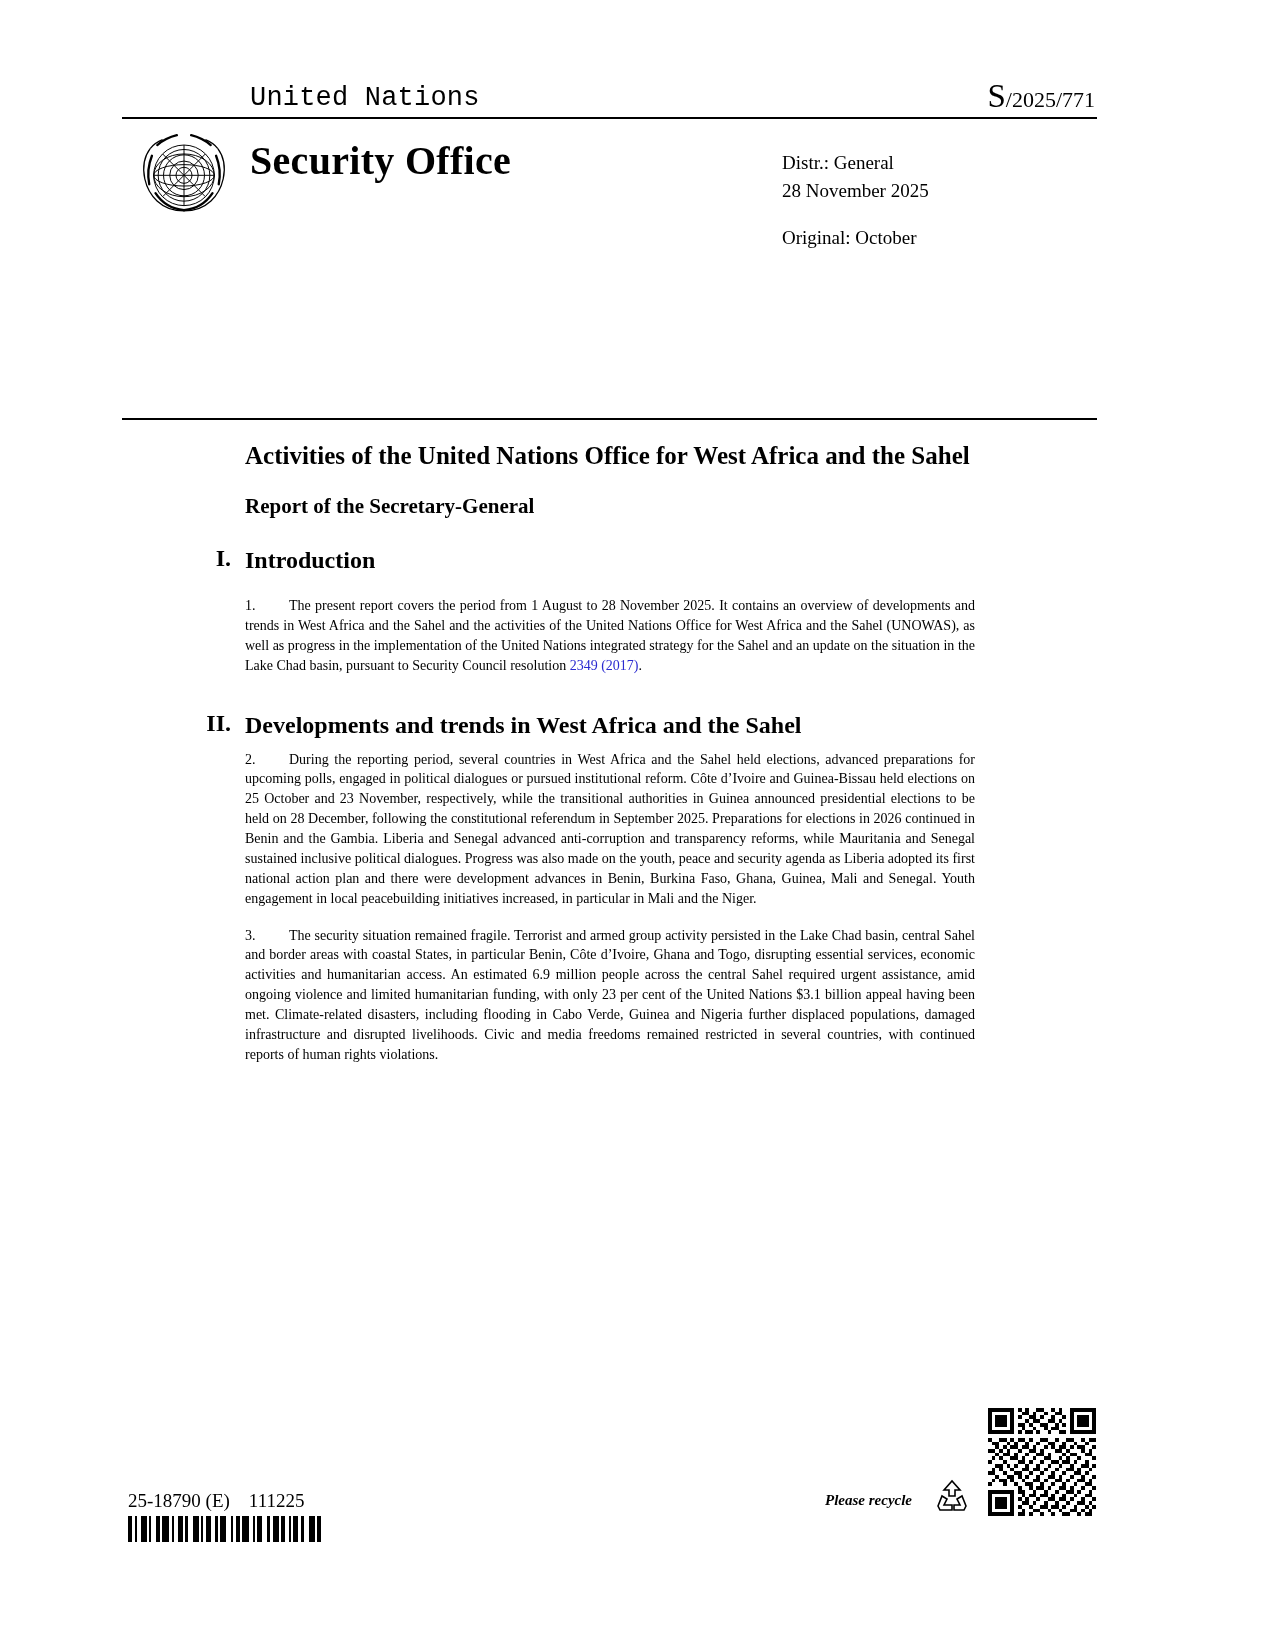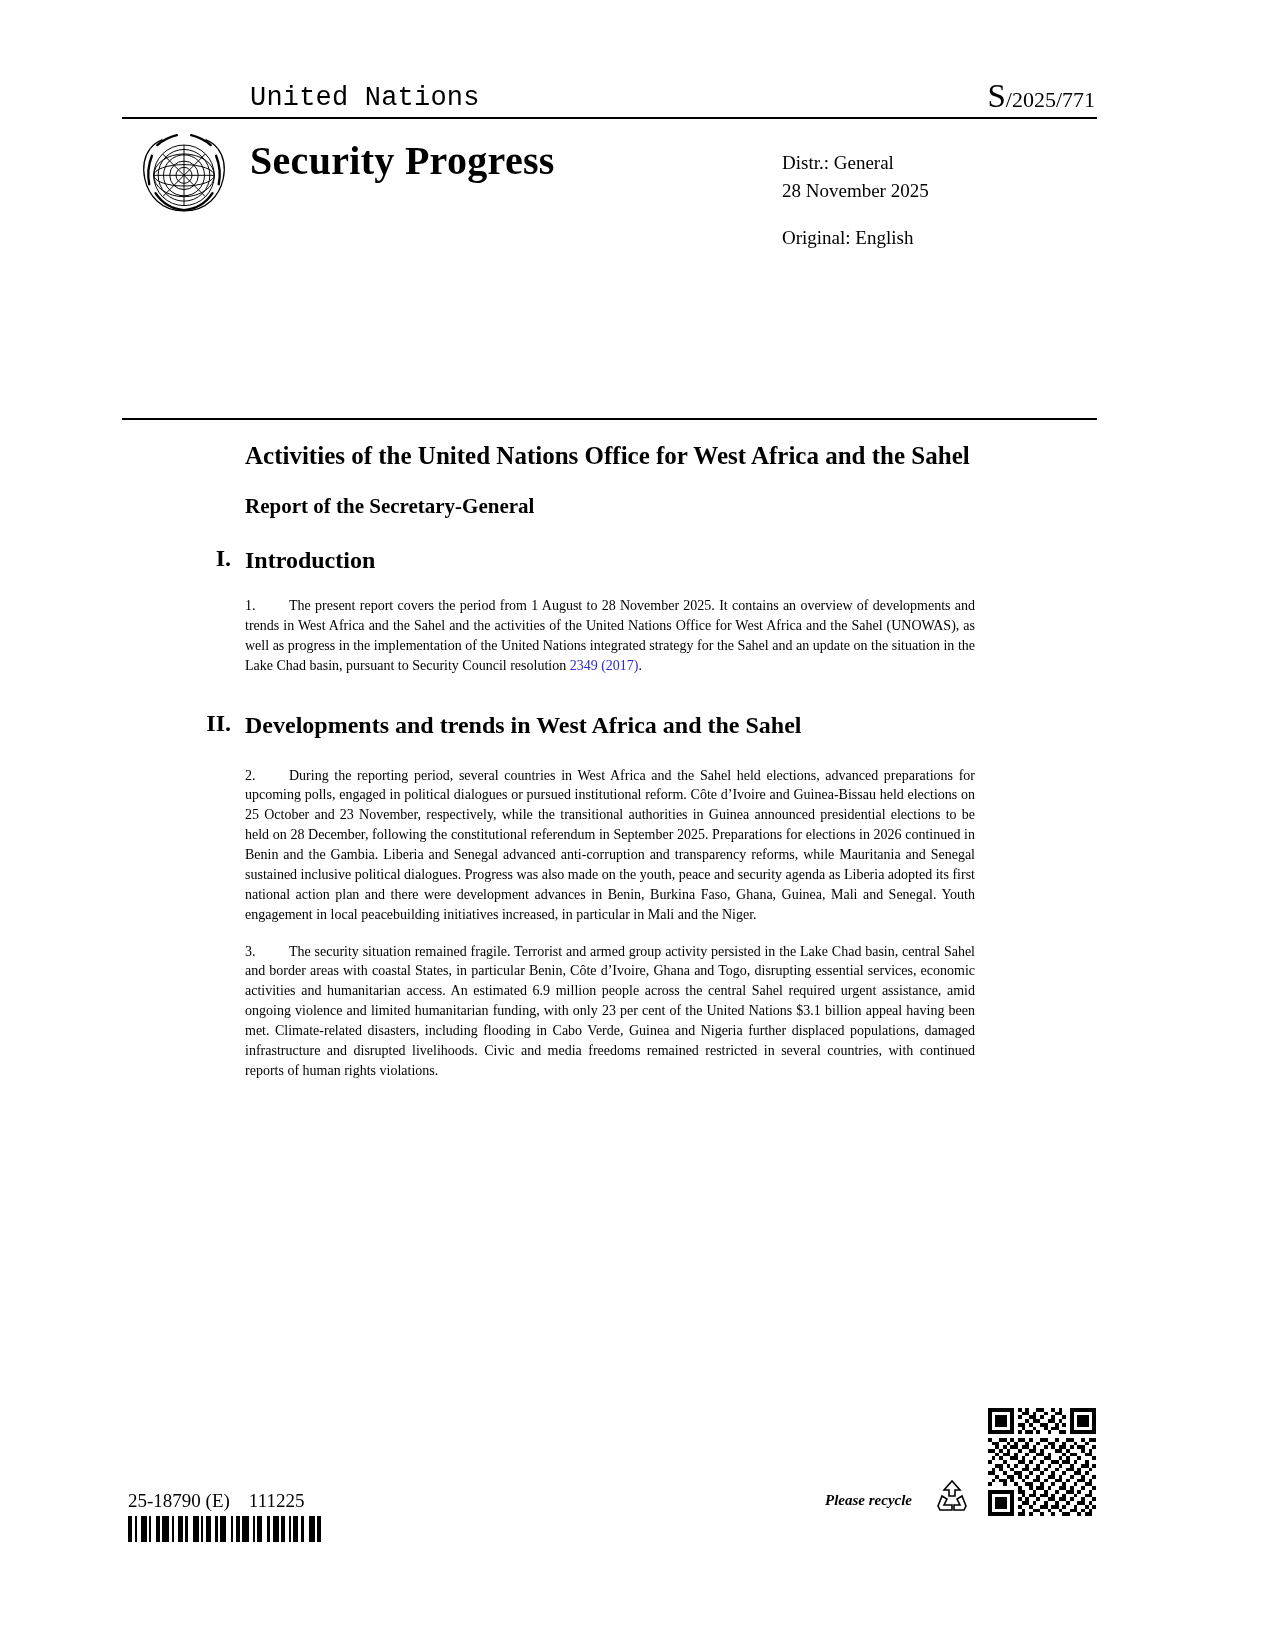--- a/index.html
+++ b/index.html
@@ -245,27 +245,27 @@
         <g stroke="#000" fill="none" stroke-width="2.6" stroke-linecap="round">
           <path d="M24 30 C20 40 19 52 21 62"></path>
           <path d="M96 30 C100 40 101 52 99 62"></path>
           <path d="M28 72 C36 84 48 90 60 91"></path>
           <path d="M92 72 C84 84 72 90 60 91"></path>
           <path d="M30 18 C36 13 44 9 52 7"></path>
           <path d="M90 18 C84 13 76 9 68 7"></path>
         </g>
       </svg>
 
-      <div class="organ-title">Security Progress</div>
+      <div class="organ-title">Security Office</div>
 
       <div class="distr-block">
         <div>Distr.: General</div>
         <div>28 November 2025</div>
       </div>
-      <div class="original-line">Original: English</div>
+      <div class="original-line">Original: October</div>
     </div>
   </div>
 
   <div class="rule-mid"></div>
 
   <div class="content">
     <div class="doc-title">Activities of the United Nations Office for West Africa and the Sahel</div>
     <div class="doc-subtitle">Report of the Secretary-General</div>
 
     <div class="section">
@@ -273,21 +273,21 @@
       <div class="section-title">Introduction</div>
     </div>
     <p class="para">
       <span class="pnum">1.</span><span>The present report covers the period from 1 August to 28 November 2025. It contains an overview of developments and trends in West Africa and the Sahel and the activities of the United Nations Office for West Africa and the Sahel (UNOWAS), as well as progress in the implementation of the United Nations integrated strategy for the Sahel and an update on the situation in the Lake Chad basin, pursuant to Security Council resolution </span><a class="ref" href="#">2349 (2017)</a><span>.</span>
     </p>
 
     <div class="section" style="margin-top:34px">
       <div class="section-num">II.</div>
       <div class="section-title">Developments and trends in West Africa and the Sahel</div>
     </div>
-    <p class="para" style="margin-top:22px">
+    <p class="para" style="margin-top:6px">
       <span class="pnum">2.</span><span>During the reporting period, several countries in West Africa and the Sahel held elections, advanced preparations for upcoming polls, engaged in political dialogues or pursued institutional reform. Côte d’Ivoire and Guinea-Bissau held elections on 25 October and 23 November, respectively, while the transitional authorities in Guinea announced presidential elections to be held on 28 December, following the constitutional referendum in September 2025. Preparations for elections in 2026 continued in Benin and the Gambia. Liberia and Senegal advanced anti-corruption and transparency reforms, while Mauritania and Senegal sustained inclusive political dialogues. Progress was also made on the youth, peace and security agenda as Liberia adopted its first national action plan and there were development advances in Benin, Burkina Faso, Ghana, Guinea, Mali and Senegal. Youth engagement in local peacebuilding initiatives increased, in particular in Mali and the Niger.</span>
     </p>
     <p class="para">
       <span class="pnum">3.</span><span>The security situation remained fragile. Terrorist and armed group activity persisted in the Lake Chad basin, central Sahel and border areas with coastal States, in particular Benin, Côte d’Ivoire, Ghana and Togo, disrupting essential services, economic activities and humanitarian access. An estimated 6.9 million people across the central Sahel required urgent assistance, amid ongoing violence and limited humanitarian funding, with only 23 per cent of the United Nations $3.1 billion appeal having been met. Climate-related disasters, including flooding in Cabo Verde, Guinea and Nigeria further displaced populations, damaged infrastructure and disrupted livelihoods. Civic and media freedoms remained restricted in several countries, with continued reports of human rights violations.</span>
     </p>
   </div>
 
   <div class="footer">
     <div class="job-number">25-18790 (E)    111225</div>
 

